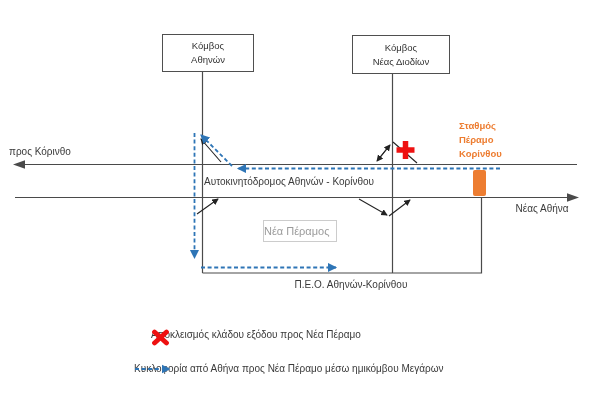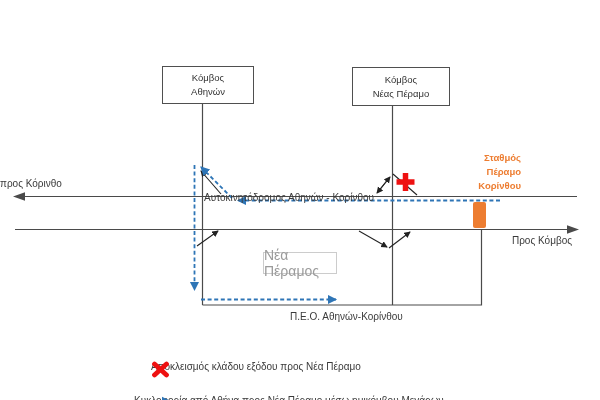--- a/index.html
+++ b/index.html
@@ -8,42 +8,42 @@
     --toll-orange:#ED7D31;
     --road-gray:#4A4A4A;
     --text-dark:#3A3A3A;
     --muted-gray:#9B9B9B;
   }
   html,body{margin:0;padding:0;}
   body{
     width:600px;height:400px;background:#ffffff;overflow:hidden;
     font-family:"Liberation Sans","DejaVu Sans",sans-serif;color:var(--text-dark);
   }
-  .stage{position:relative;width:600px;height:316px;background:#fff;margin-top:32px;}
+  .stage{position:relative;width:600px;height:316px;background:#fff;}
   svg{position:absolute;left:0;top:0;}
   .road{stroke:var(--road-gray);stroke-width:1.2;fill:none;}
   .end-arrow{fill:var(--road-gray);}
   .ramp{stroke:#222222;stroke-width:1.1;fill:none;}
   .mk-black{fill:#222222;}
   .mk-blue{fill:var(--route-blue);}
   .blue-dash{stroke:var(--route-blue);stroke-width:1.8;stroke-dasharray:4 2.6;fill:none;}
   .red-cross-line{stroke:var(--closure-red);stroke-width:5.5;}
   .lbl{position:absolute;font-size:10px;line-height:12px;white-space:nowrap;}
   .junction-box{
     position:absolute;background:#fff;border:1.4px solid #4F4F4F;
     display:flex;flex-direction:column;align-items:center;justify-content:center;
     font-size:9.5px;line-height:14px;text-align:center;color:#333;
   }
   .town-box{
     position:absolute;left:263px;top:220px;width:72px;height:20px;
-    border:1px solid #CCCCCC;color:var(--muted-gray);font-size:14px;
+    border:1px solid #CCCCCC;color:var(--muted-gray);font-size:11px;
     display:flex;align-items:center;justify-content:flex-start;background:#fff;
   }
   .toll-label{
-    position:absolute;left:459px;top:119px;width:62px;text-align:right;
+    position:absolute;left:459px;top:119px;width:62px;text-align:left;
     color:var(--toll-orange);font-weight:bold;font-size:9.5px;line-height:14px;
   }
   .toll-booth{
     position:absolute;left:473px;top:170px;width:13px;height:26px;
     background:var(--toll-orange);border-radius:2px;
   }
   .legend-row{position:absolute;display:flex;align-items:center;gap:7px;}
   .legend-row .txt{font-size:10px;color:var(--text-dark);white-space:nowrap;}
 </style>
 </head>
@@ -97,28 +97,28 @@
       <line class="blue-dash" x1="201" y1="267.5" x2="336" y2="267.5" marker-end="url(#mkblue)"></line>
     </g>
   </svg>
 
   <div class="junction-box" style="left:162px;top:34px;width:90px;height:36px;">
     <div>Κόμβος</div>
     <div>Αθηνών</div>
   </div>
   <div class="junction-box" style="left:352px;top:35px;width:96px;height:37px;">
     <div>Κόμβος</div>
-    <div>Νέας Πέραμο</div>
+    <div>Νέας Διοδίων</div>
   </div>
 
-  <div class="lbl" style="left:0;top:146px;">προς Κόρινθο</div>
-  <div class="lbl" style="left:506px;top:203px;width:72px;text-align:center;">Προς Κόμβος</div>
+  <div class="lbl" style="left:9px;top:146px;">προς Κόρινθο</div>
+  <div class="lbl" style="left:506px;top:203px;width:72px;text-align:center;">Νέας Αθήνα</div>
 
-  <div class="lbl" style="left:204px;top:160px;">Αυτοκινητόδρομος Αθηνών - Κορίνθου</div>
-  <div class="lbl" style="left:290px;top:279px;width:122px;">Π.Ε.Ο. Αθηνών-Κορίνθου</div>
+  <div class="lbl" style="left:204px;top:176px;">Αυτοκινητόδρομος Αθηνών - Κορίνθου</div>
+  <div class="lbl" style="left:290px;top:279px;width:122px;text-align:center;">Π.Ε.Ο. Αθηνών-Κορίνθου</div>
 
   <div class="town-box">
     <span>Νέα Πέραμος</span>
   </div>
 
   <div class="toll-label">
     <div>Σταθμός</div>
     <div>Πέραμο</div>
     <div>Κορίνθου</div>
   </div>

